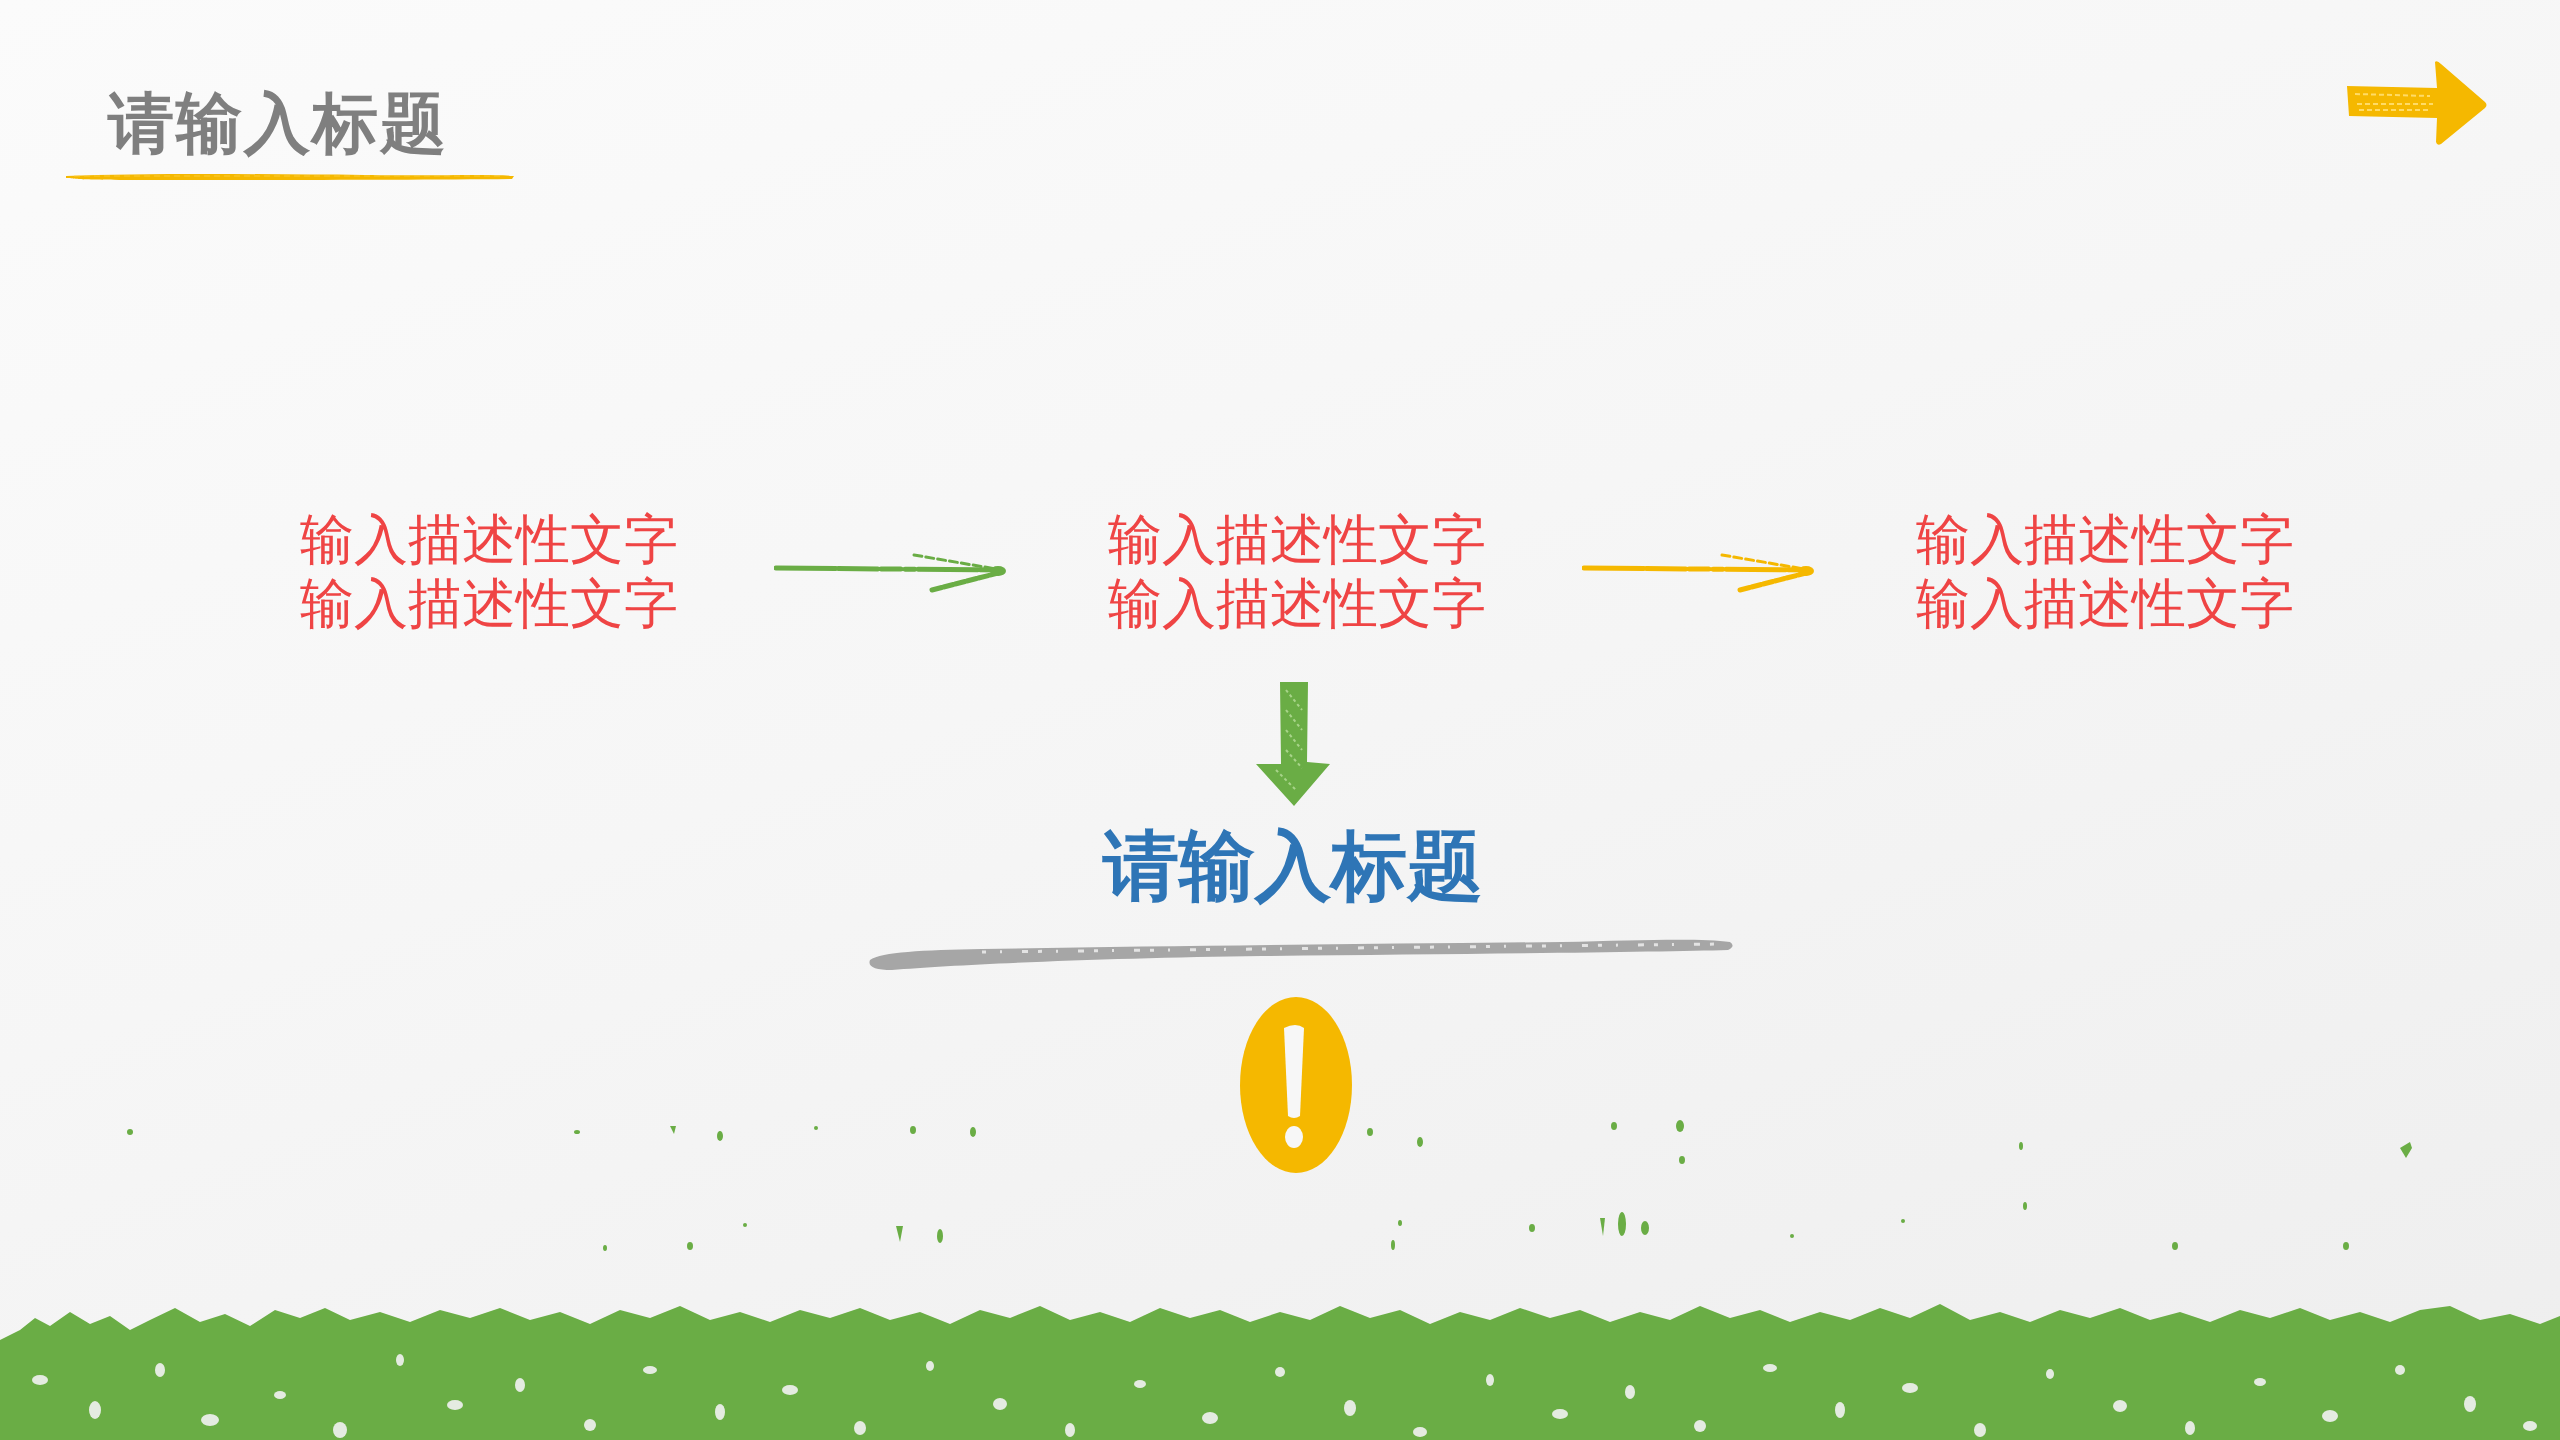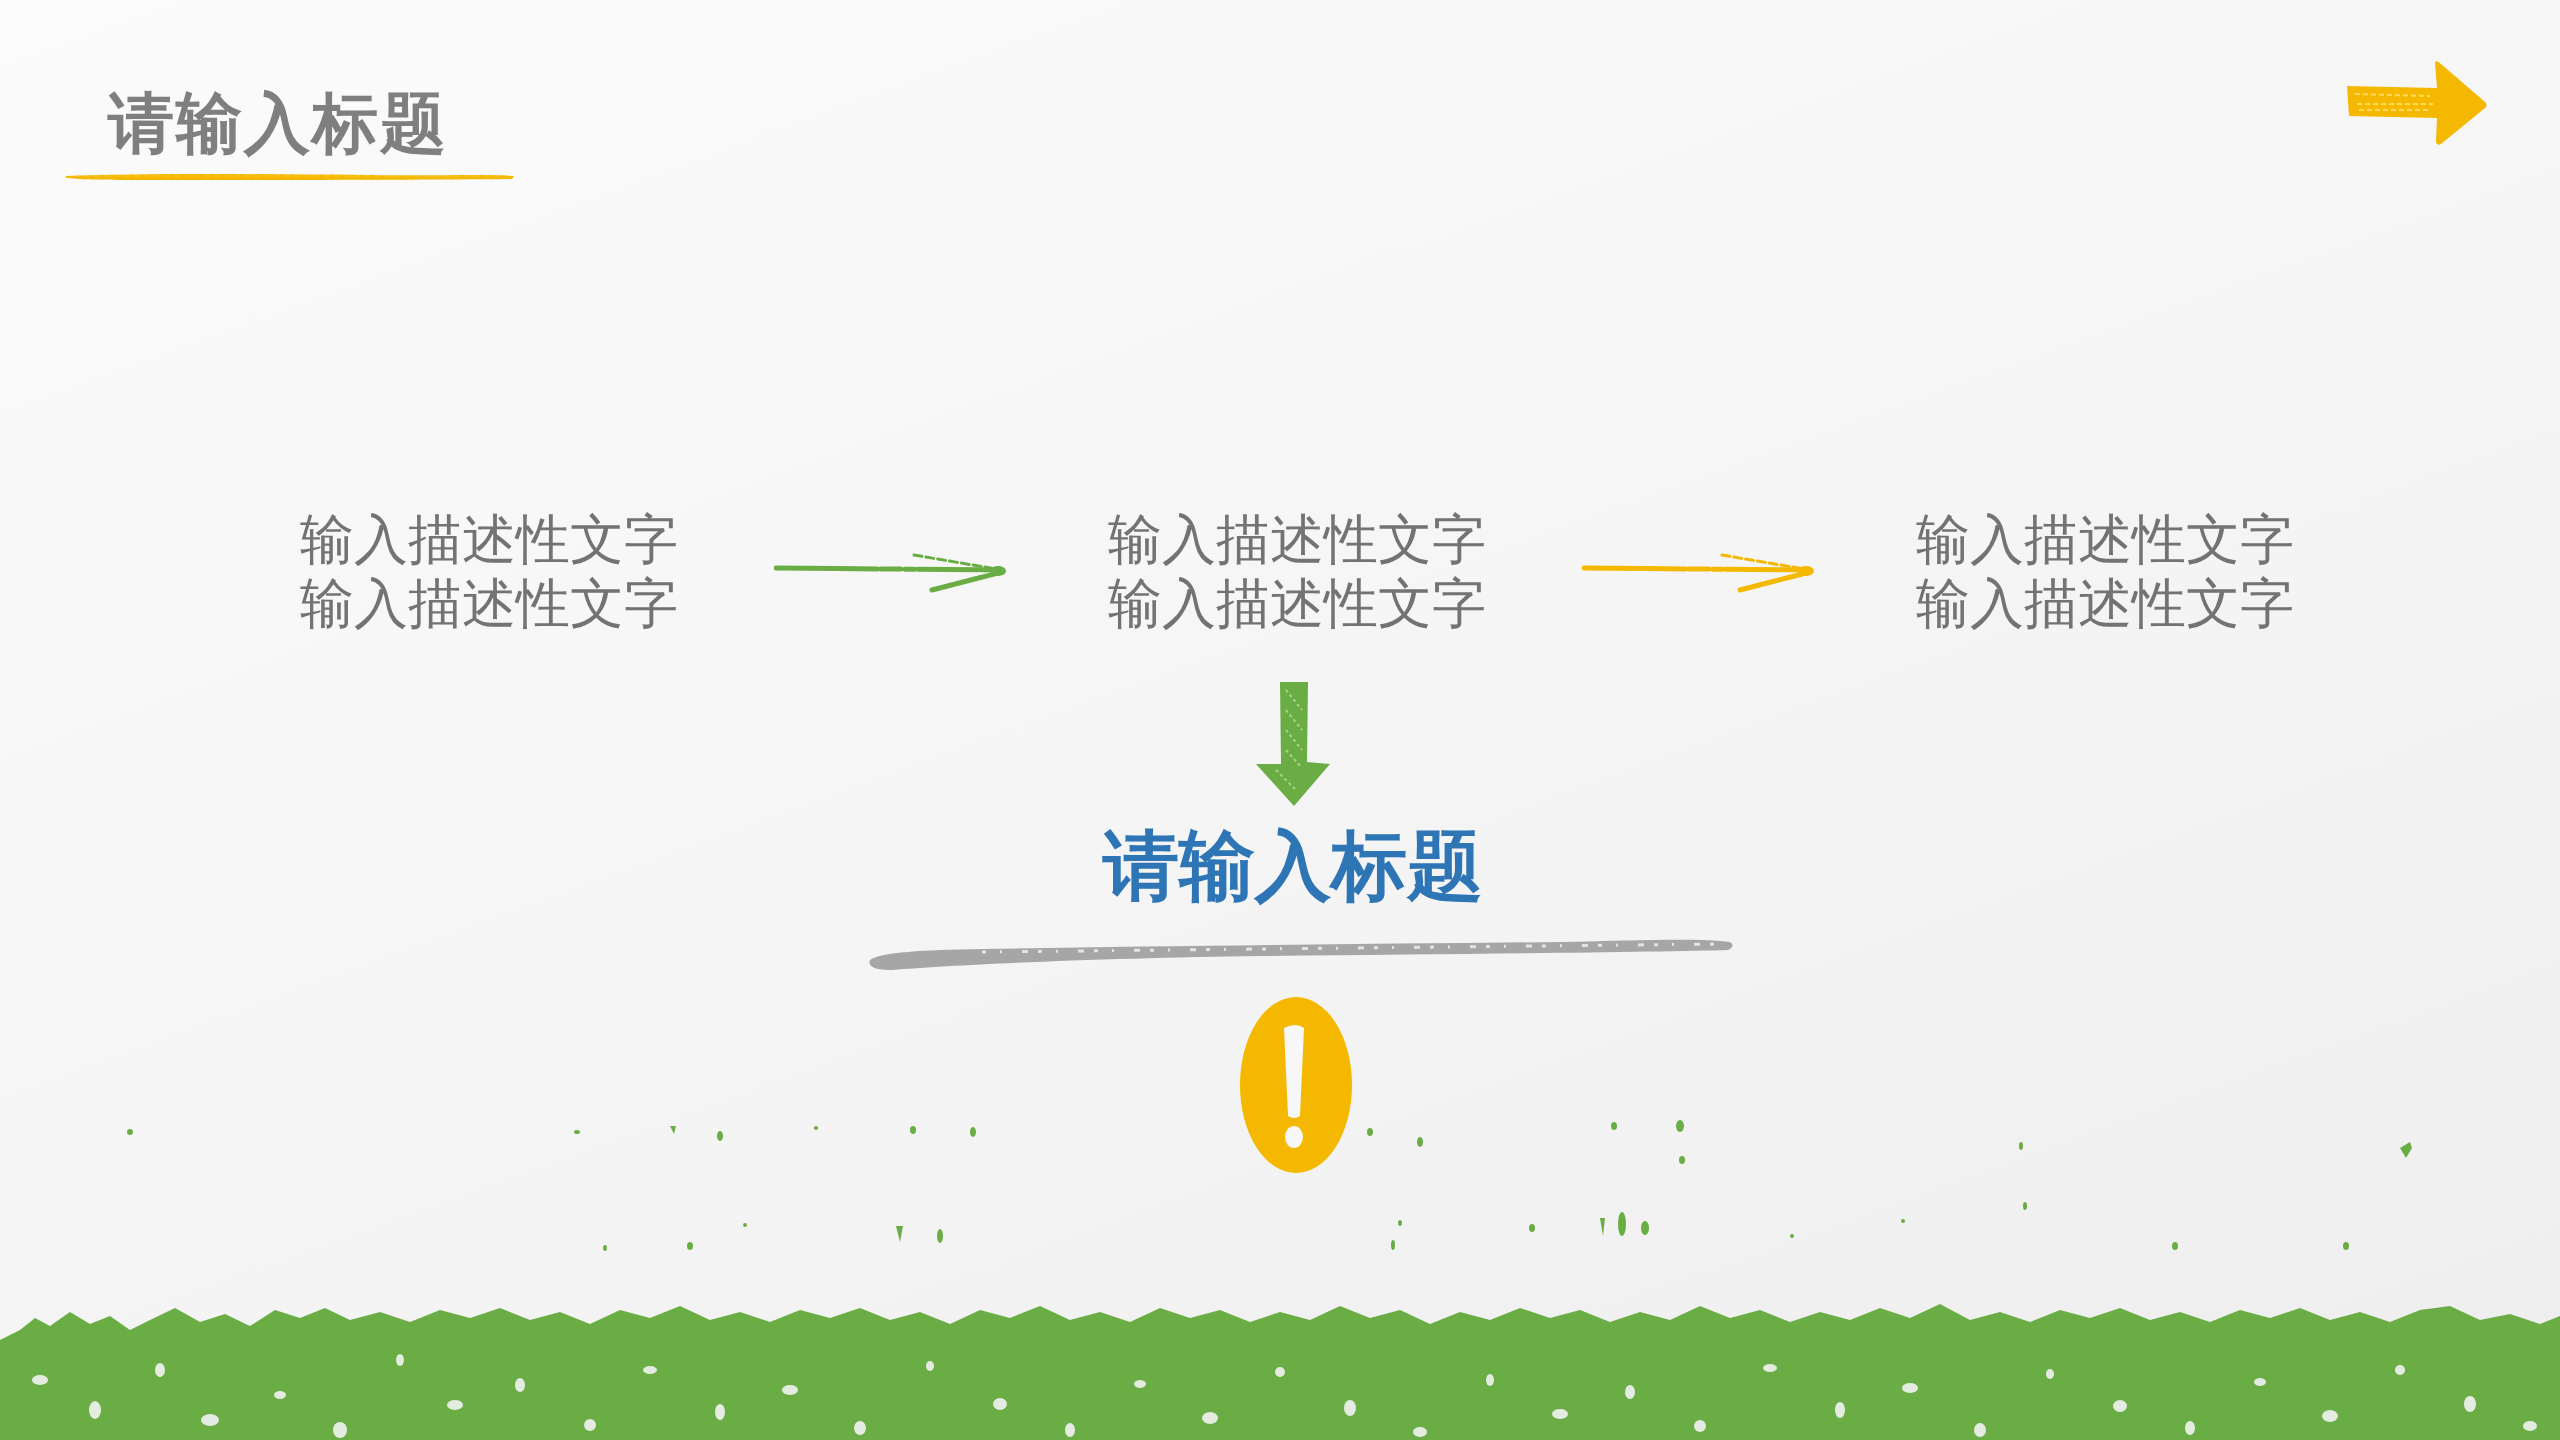--- a/index.html
+++ b/index.html
@@ -9,21 +9,21 @@
     font-family: "DejaVu Sans", "Liberation Sans", sans-serif;
   }
   .abs { position:absolute; }
   .top-title {
     left:108px; top:82px; font-size:66px; font-weight:bold; color:#7f7f7f;
     letter-spacing:2px; line-height:84px; white-space:nowrap;
   }
   .top-underline { left:64px; top:170px; width:452px; height:12px; }
   .corner-arrow { left:2345px; top:58px; width:145px; height:90px; }
   .desc {
-    font-size:54px; color:#737373; line-height:64px; white-space:nowrap;
+    font-size:54px; color:#ef4444; line-height:64px; white-space:nowrap;
   }
   .desc div { height:64px; }
   .hand-arrow { width:235px; height:45px; }
   .down-arrow { left:1252px; top:680px; width:82px; height:128px; }
   .center-title {
     left:1100px; top:818px; width:386px; text-align:center;
     font-size:76px; font-weight:bold; color:#2e75b6; line-height:96px; white-space:nowrap;
   }
   .scribble { left:862px; top:932px; width:875px; height:42px; }
   .exclaim { left:1236px; top:994px; width:120px; height:182px; }

